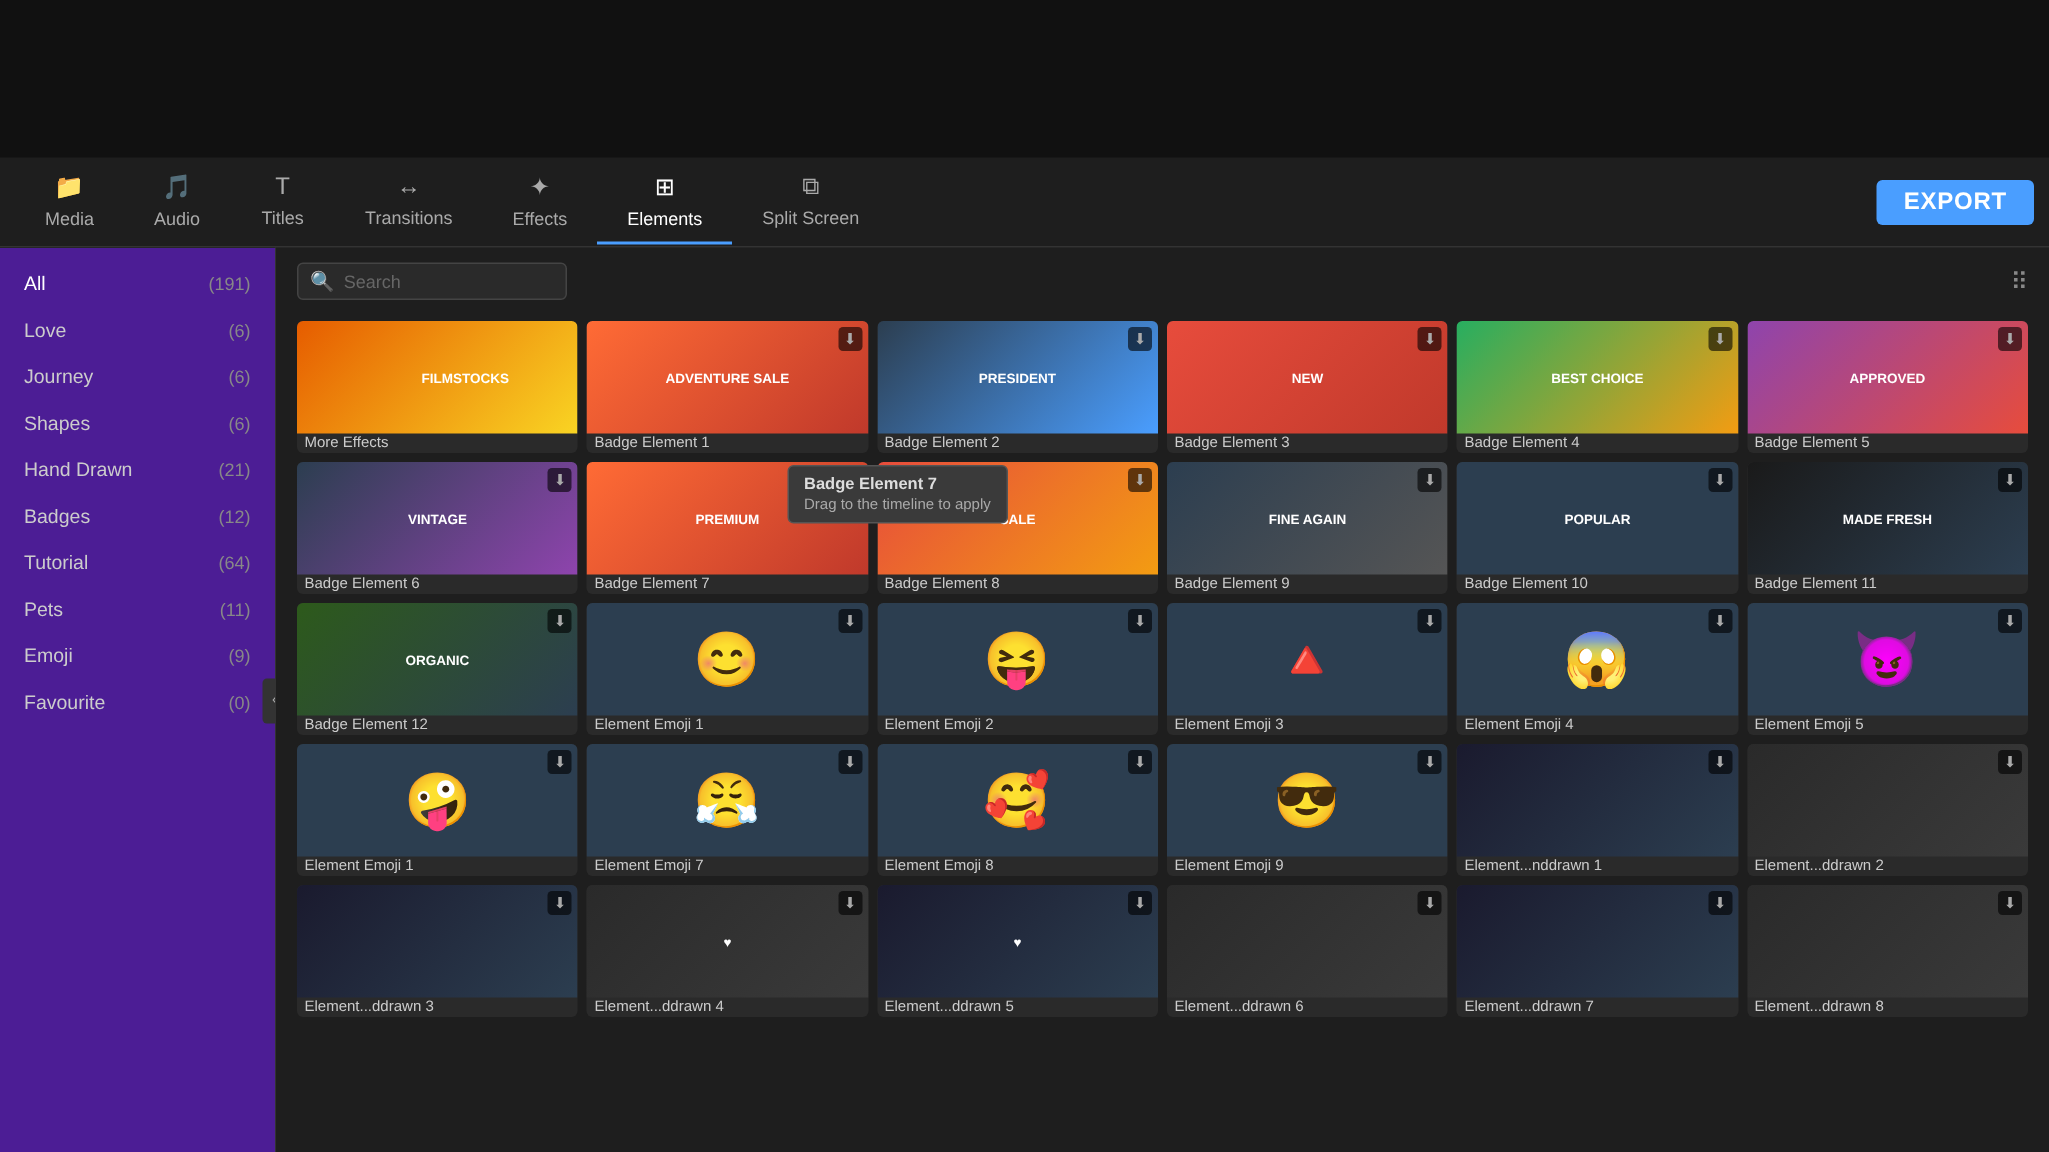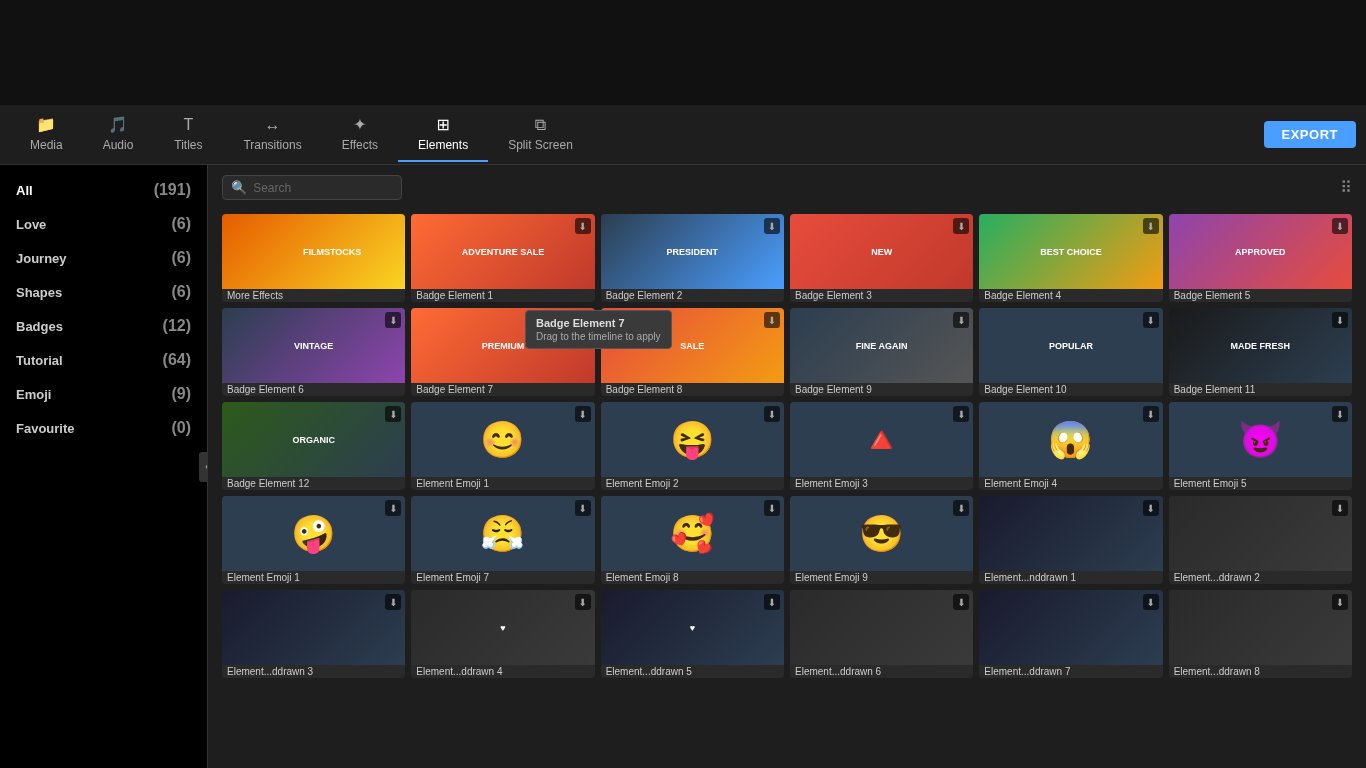--- a/index.html
+++ b/index.html
@@ -64,49 +64,48 @@
     .tab-icon {
       font-size: 16px;
     }
     .export-btn {
       margin-left: auto;
       background: #4a9eff;
       color: #fff;
       border: none;
       padding: 6px 18px;
       border-radius: 4px;
-      font-size: 13px;
+      font-size: 16px;
       font-weight: 600;
       cursor: pointer;
       letter-spacing: 0.5px;
     }
     
     .sidebar {
-      width: 208px;
-      background: #000000;
+      width: 184px;
+      background: #4c1d95;
       border-right: 1px solid #333;
       overflow-y: auto;
       padding: 8px 0;
-      font-weight: bold;
     }
     .sidebar-item {
       display: flex;
       justify-content: space-between;
       align-items: center;
       padding: 8px 16px;
       cursor: pointer;
       font-size: 13px;
       color: #ccc;
     }
     .sidebar-item.active {
       color: #fff;
     }
     .sidebar-item-count {
       color: #888;
-      font-size: 16px;
+      font-size: 12px;
     }
     
     .content-area {
       flex: 1;
       display: flex;
       flex-direction: column;
       background: #1e1e1e;
       overflow: hidden;
     }
     .content-header {
@@ -308,26 +307,34 @@
         </div>
         <div class="sidebar-item">
           <span>Journey</span>
     <span class="sidebar-item-count">(6)</span>
         </div>
         <div class="sidebar-item">
           <span>Shapes</span>
     <span class="sidebar-item-count">(6)</span>
         </div>
         <div class="sidebar-item">
+          <span>Hand Drawn</span>
+    <span class="sidebar-item-count">(21)</span>
+        </div>
+        <div class="sidebar-item">
           <span>Badges</span>
     <span class="sidebar-item-count">(12)</span>
         </div>
         <div class="sidebar-item">
           <span>Tutorial</span>
     <span class="sidebar-item-count">(64)</span>
+        </div>
+        <div class="sidebar-item">
+          <span>Pets</span>
+    <span class="sidebar-item-count">(11)</span>
         </div>
         <div class="sidebar-item">
           <span>Emoji</span>
     <span class="sidebar-item-count">(9)</span>
         </div>
         <div class="sidebar-item">
           <span>Favourite</span>
     <span class="sidebar-item-count">(0)</span>
         </div>
       </div>

